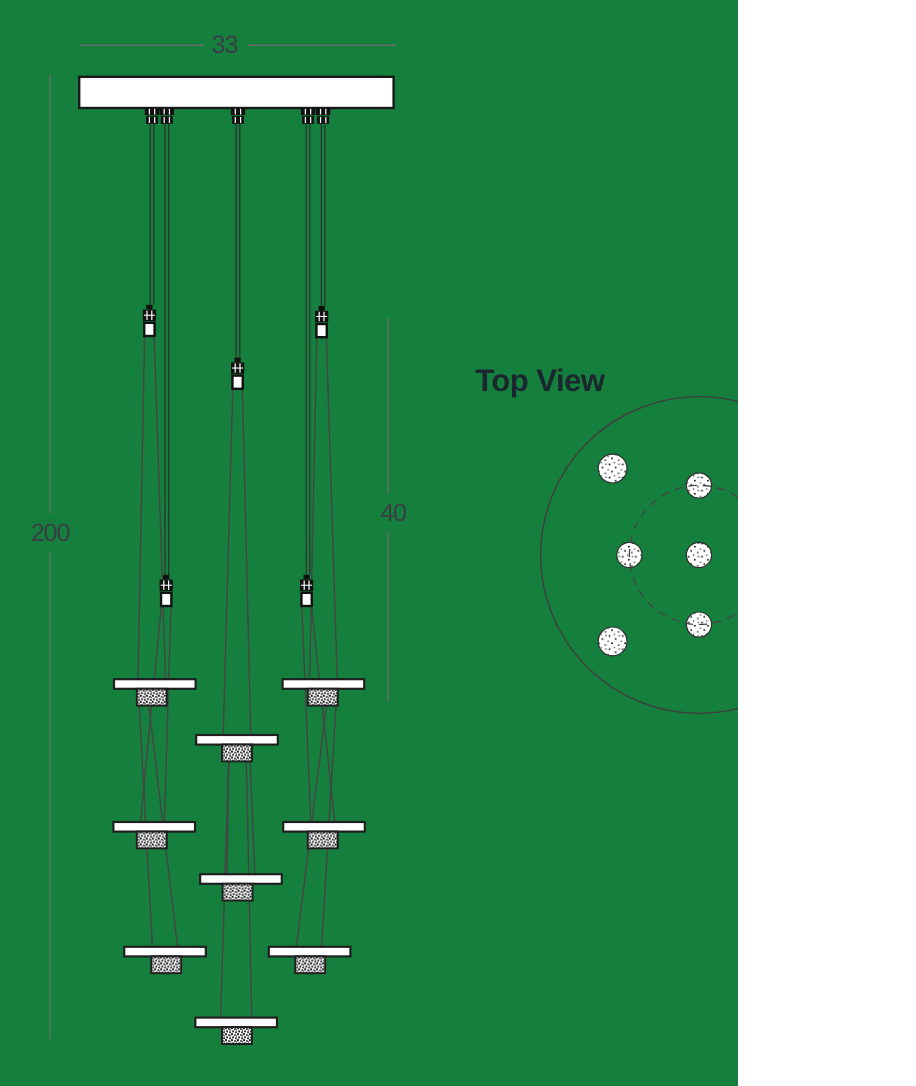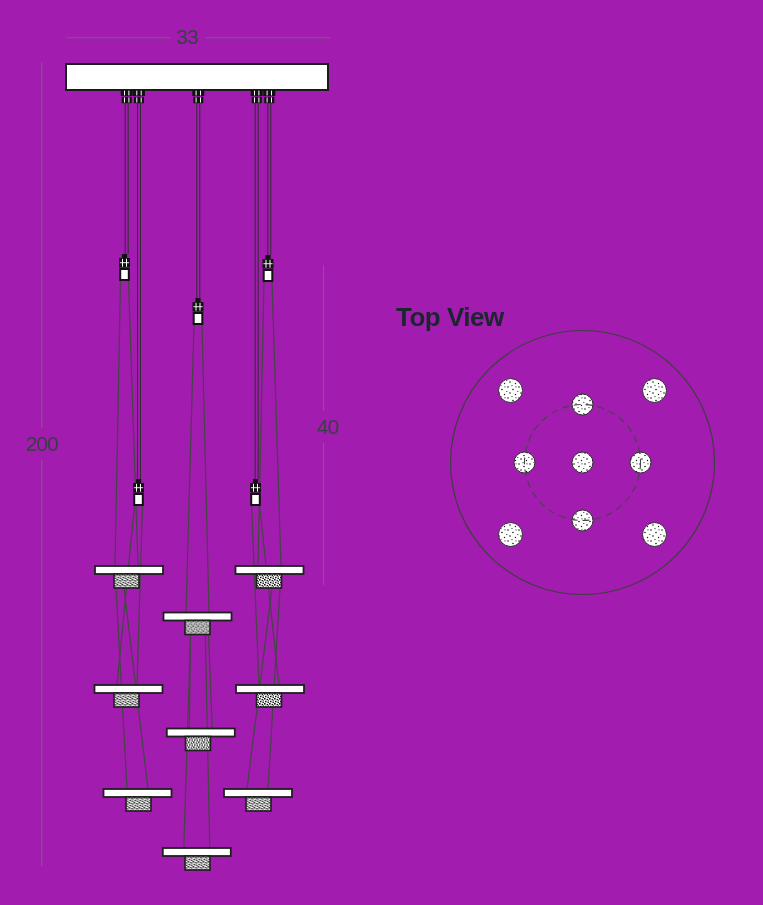--- a/index.html
+++ b/index.html
@@ -1,17 +1,17 @@
 <!DOCTYPE html>
 <html><head>
 <meta charset="utf-8">
 <style>
   html,body{margin:0;padding:0;background:#ffffff;}
   body{width:763px;height:905px;font-family:"Liberation Sans", sans-serif;}
-  #canvas{position:relative;width:763px;height:905px;background:#a21caf;overflow:hidden;}
+  #canvas{position:relative;width:615px;height:905px;background:#15803d;overflow:hidden;}
   svg{display:block;}
   .dim-line{stroke:#6b6b6b;stroke-width:1.1;fill:none;}
   .dim-text{font-size:21px;letter-spacing:-1px;}
   .ink{stroke:#454545;stroke-width:1.2;fill:none;}
   .cable{stroke:#2f2f2f;stroke-width:1;fill:none;}
   .canopy{fill:#ffffff;stroke:#1a1a1a;stroke-width:2;}
   .tv-title{font-size:26px;font-weight:bold;letter-spacing:-0.5px;}
   .tv-circle{fill:none;stroke:#3f3f3f;stroke-width:1.2;}
   .tv-dash{fill:none;stroke:#454545;stroke-width:1.1;stroke-dasharray:7 5;}
   .tv-dot{fill:url(#stipple);stroke:#2f2f2f;stroke-width:1;}

